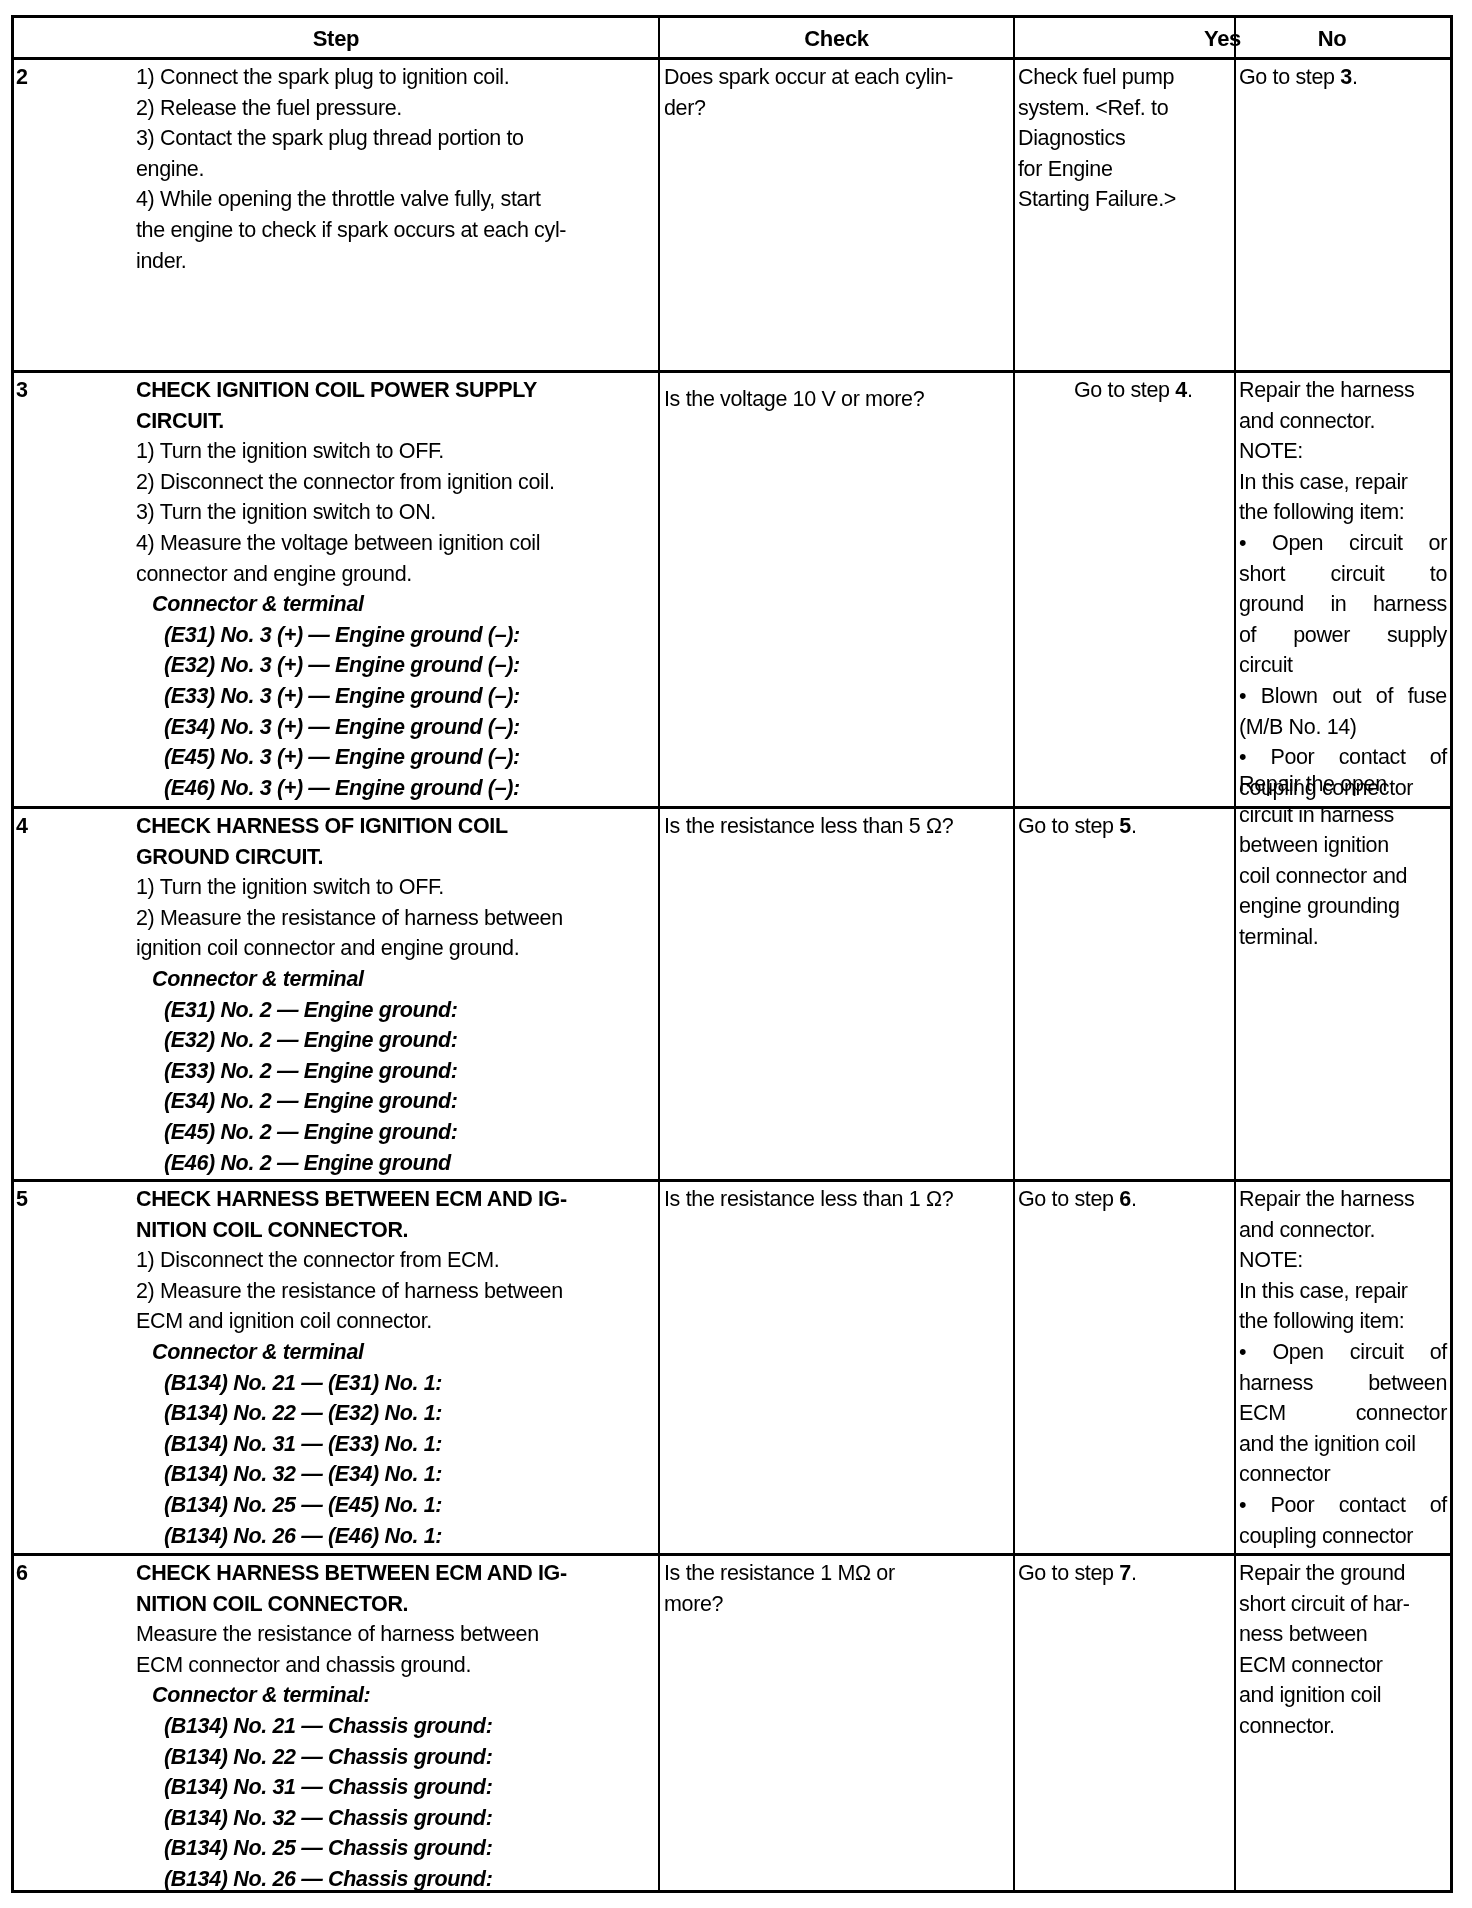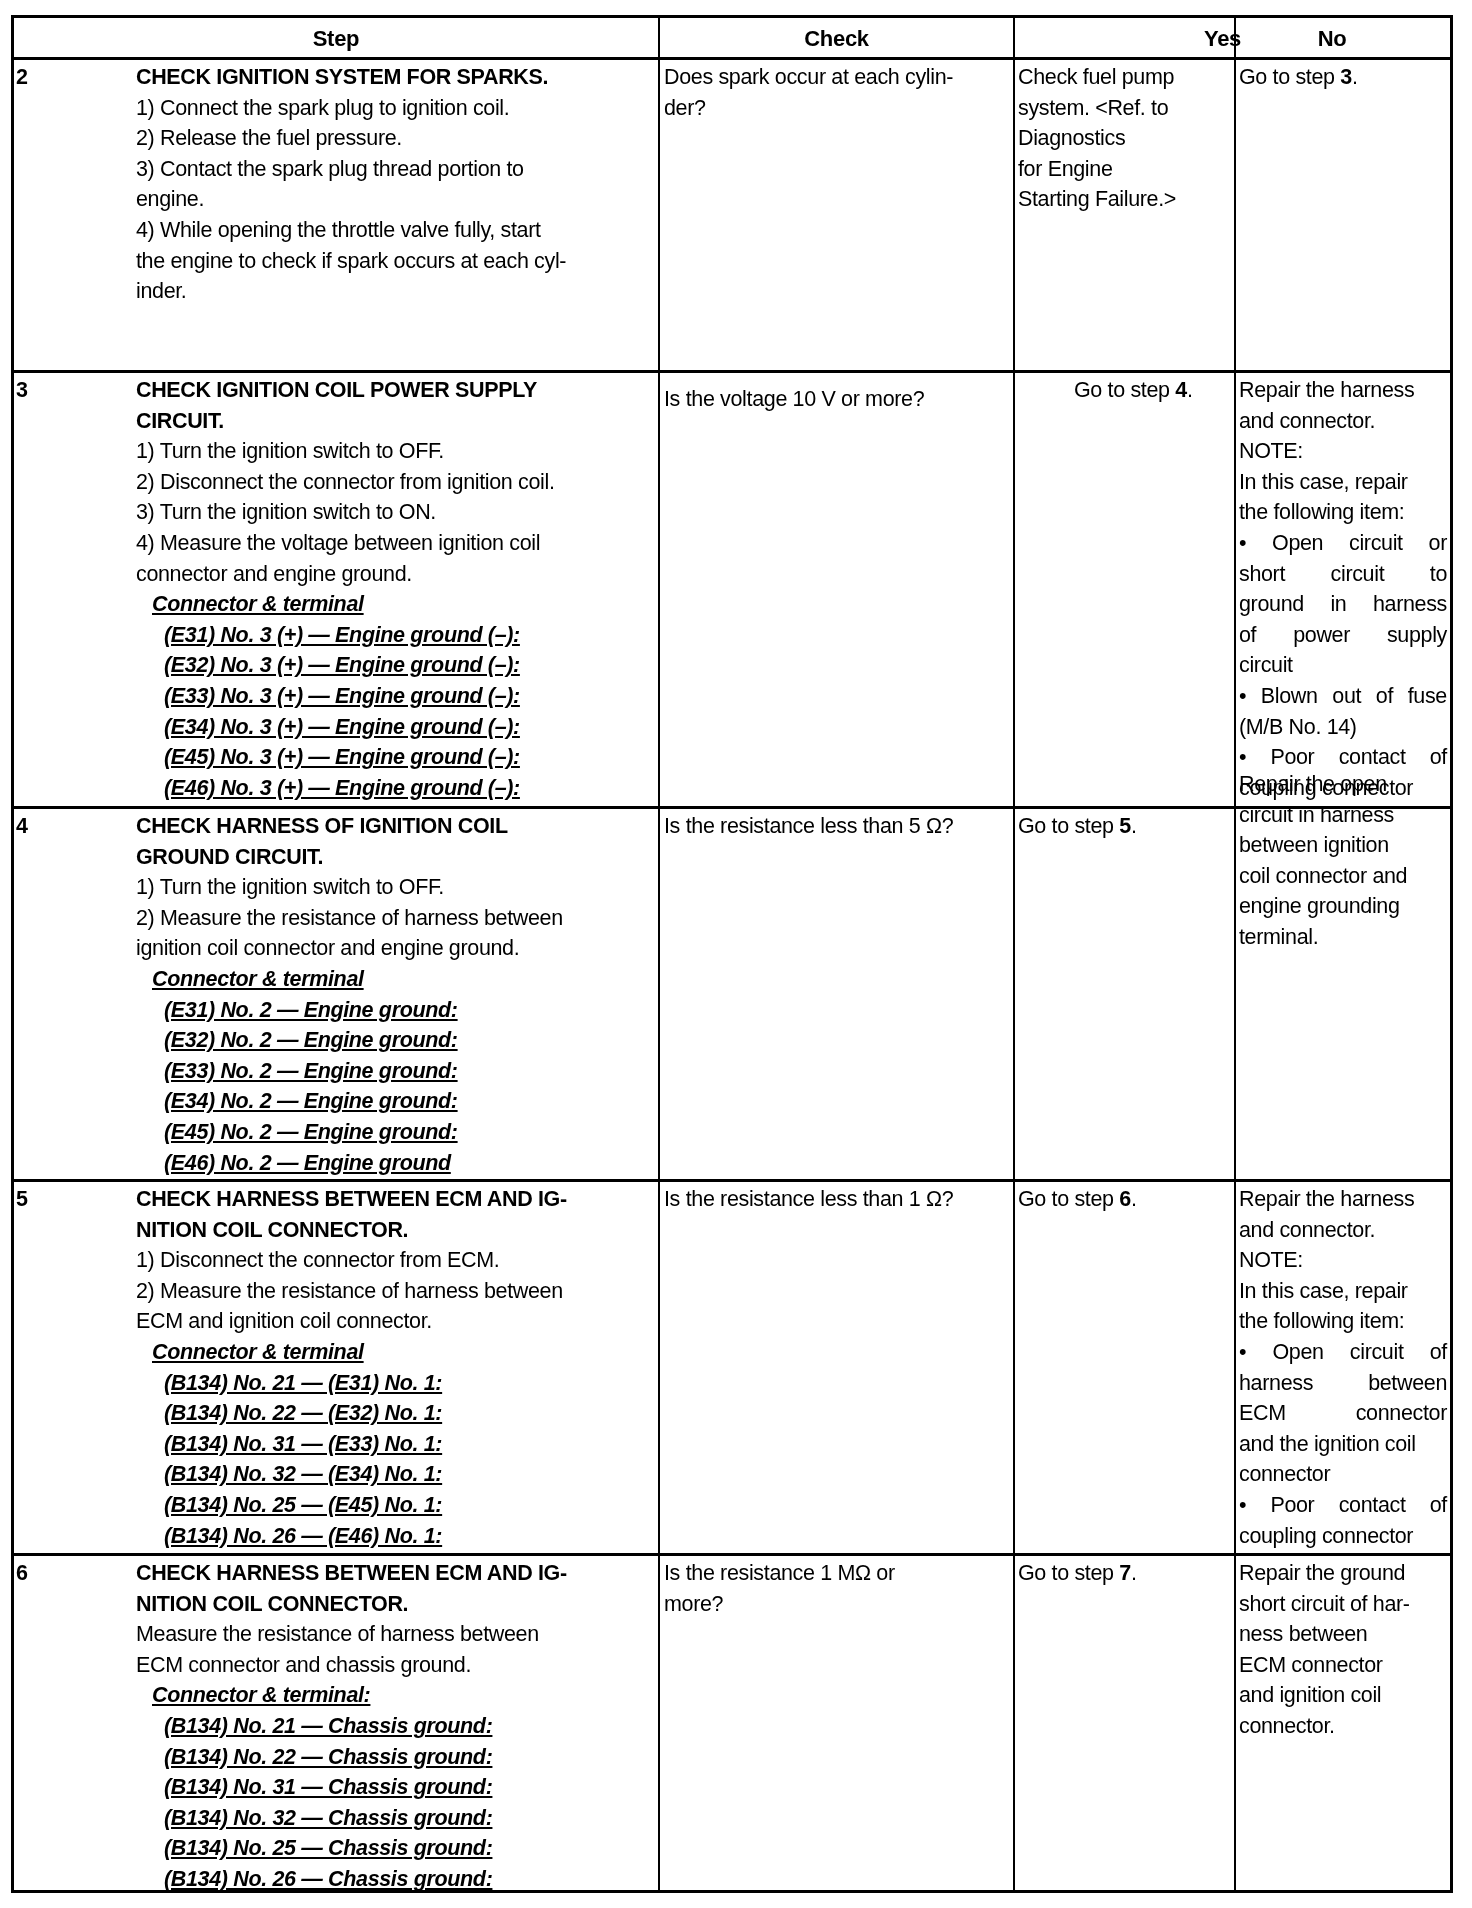--- a/index.html
+++ b/index.html
@@ -8,21 +8,21 @@
   .tbl { position: absolute; left: 11px; top: 15px; width: 1442px; height: 1878px;
          border: 3px solid #000; box-sizing: border-box; }
   .vline { position: absolute; top: 0; bottom: 0; width: 2px; background: #000; }
   .hline { position: absolute; left: 0; right: 0; height: 3px; background: #000; }
   .hdr { position: absolute; top: 0; height: 42px; display: flex; align-items: center;
          justify-content: center; font-weight: bold; font-size: 22px; letter-spacing: -0.3px; }
   .cell { position: absolute; font-size: 21.5px; line-height: 30.6px; letter-spacing: -0.35px;
           white-space: nowrap; }
   .cell .ln { display: block; height: 30.6px; }
   .bold { font-weight: bold; }
-  .conn { font-weight: bold; font-style: italic; text-decoration: underline; }
+  .conn { font-weight: bold; font-style: italic; }
   .ind1 { padding-left: 16px; }
   .ind2 { padding-left: 28px; }
   .num { font-weight: bold; }
   .just { display: flex !important; justify-content: space-between; }
   .just span { display: inline-block; }
 </style>
 </head>
 <body>
 
 <div class="tbl" id="tbl">
@@ -37,21 +37,20 @@
   <div class="vline" style="left:1220px;"></div>
 
   <div class="hline" style="top:39px;"></div>
   <div class="hline" style="top:352px;"></div>
   <div class="hline" style="top:788px;"></div>
   <div class="hline" style="top:1161px;"></div>
   <div class="hline" style="top:1535px;"></div>
 <div style="position: absolute; left: 0px; top: 0px;">
       <div class="cell num" style="left: 2px; top: 44px;">2</div>
       <div class="cell" style="left: 122px; top: 44px;">
-        <span class="ln bold">CHECK IGNITION SYSTEM FOR SPARKS.</span>
         <span class="ln">1)  Connect the spark plug to ignition coil.</span>
         <span class="ln">2)  Release the fuel pressure.</span>
         <span class="ln">3)  Contact the spark plug thread portion to</span>
         <span class="ln">engine.</span>
         <span class="ln">4)  While opening the throttle valve fully, start</span>
         <span class="ln">the engine to check if spark occurs at each cyl-</span>
         <span class="ln">inder.</span>
       </div>
       <div class="cell" style="left: 650px; top: 44px;">
         <span class="ln">Does spark occur at each cylin-</span>

